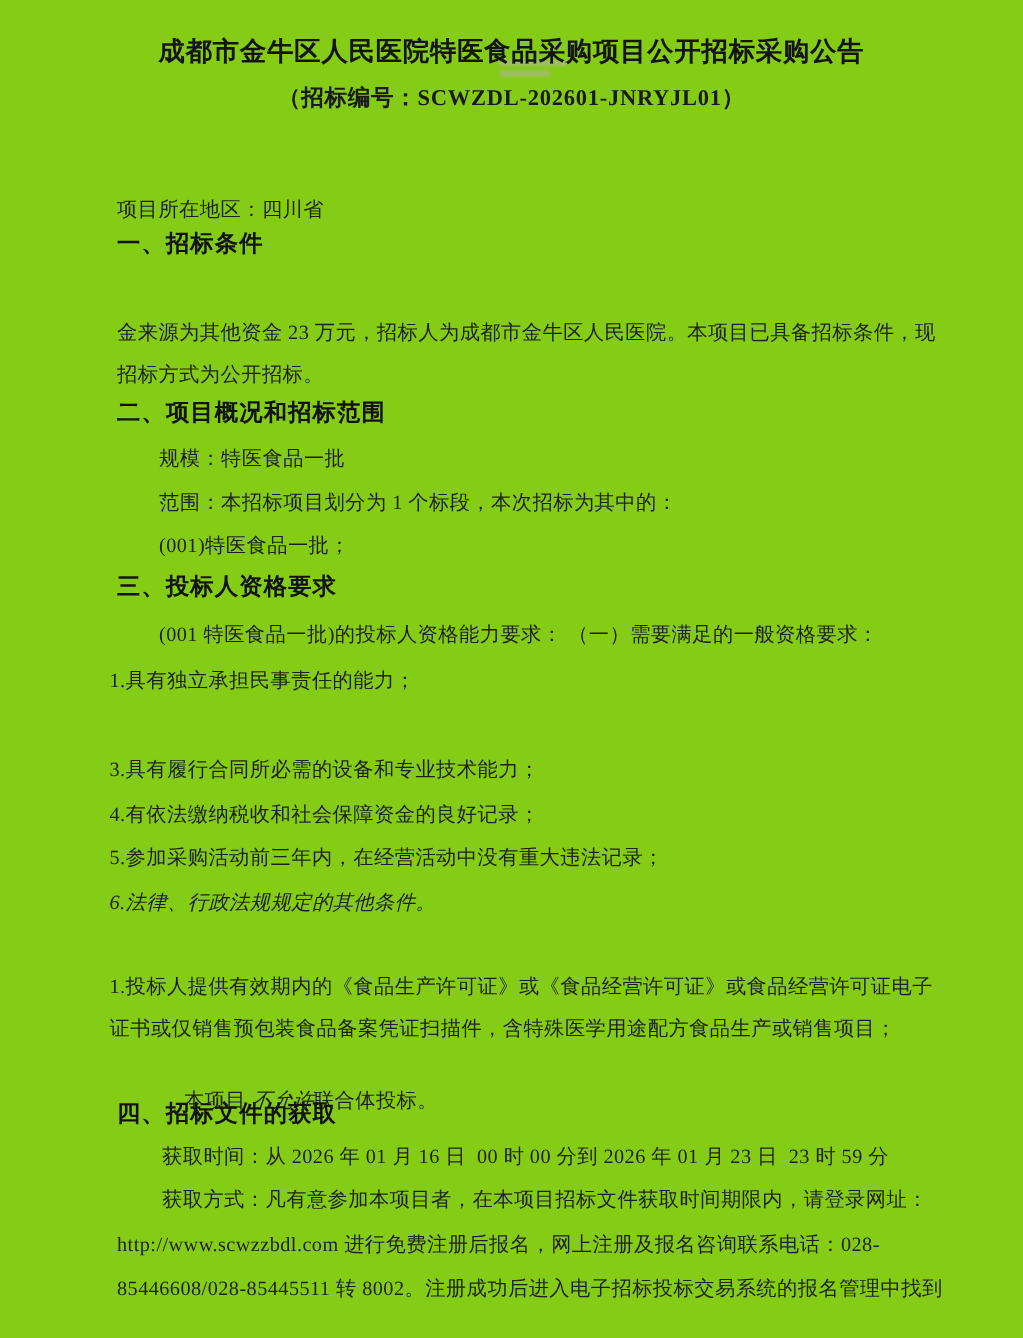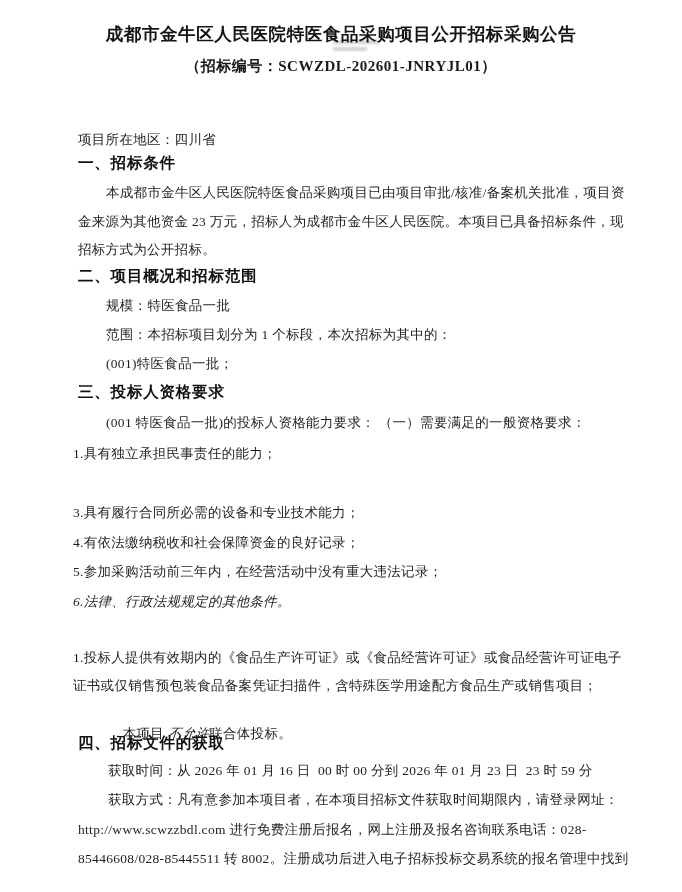--- a/index.html
+++ b/index.html
@@ -1,20 +1,20 @@
 <!DOCTYPE html>
 <html><head>
 <meta charset="utf-8">
 <style>
   html,body{margin:0;padding:0;background:#e8e8e8;}
   .page{
     position:relative;
     width:682px;height:892px;
     margin:0 auto;
-    background:#ffffff;
+    background:#84cc16;
     overflow:hidden;
     color:#1c1c1c;
     font-family:"Liberation Serif","DejaVu Serif",serif;
   }
   .line{
     position:absolute;
     white-space:pre;
     font-size:13.5px;
     line-height:20px;
     color:#1f1f1f;
@@ -73,21 +73,20 @@
       <div class="row2"></div>
   </div>
 
   <div class="line title" style="top:24px;">成都市金牛区人民医院特医食品采购项目公开招标采购公告</div>
 
   <div class="line subtitle" style="top:56px;">（招标编号：SCWZDL-202601-JNRYJL01）</div>
 
   <div class="line" style="left:78px;top:130px;">项目所在地区：四川省</div>
 
   <div class="line heading" style="left:78px;top:153px;">一、招标条件</div>
-  <div class="line" style="left:106px;top:183px;">本成都市金牛区人民医院特医食品采购项目已由项目审批/核准/备案机关批准，项目资</div>
   <div class="line" style="left:78px;top:212px;">金来源为其他资金 23 万元，招标人为成都市金牛区人民医院。本项目已具备招标条件，现</div>
   <div class="line" style="left:78px;top:240px;">招标方式为公开招标。</div>
 
   <div class="line" style="left:106px;top:296px;">规模：特医食品一批</div>
   <div class="line heading" style="left:78px;top:266px;">二、项目概况和招标范围</div>
   <div class="line" style="left:106px;top:325px;">范围：本招标项目划分为 1 个标段，本次招标为其中的：</div>
   <div class="line" style="left:106px;top:354px;">(001)特医食品一批；</div>
 
   <div class="line heading" style="left:78px;top:382px;">三、投标人资格要求</div>
   <div class="line" style="left:106px;top:413px;">(001 特医食品一批)的投标人资格能力要求： （一）需要满足的一般资格要求：</div>

